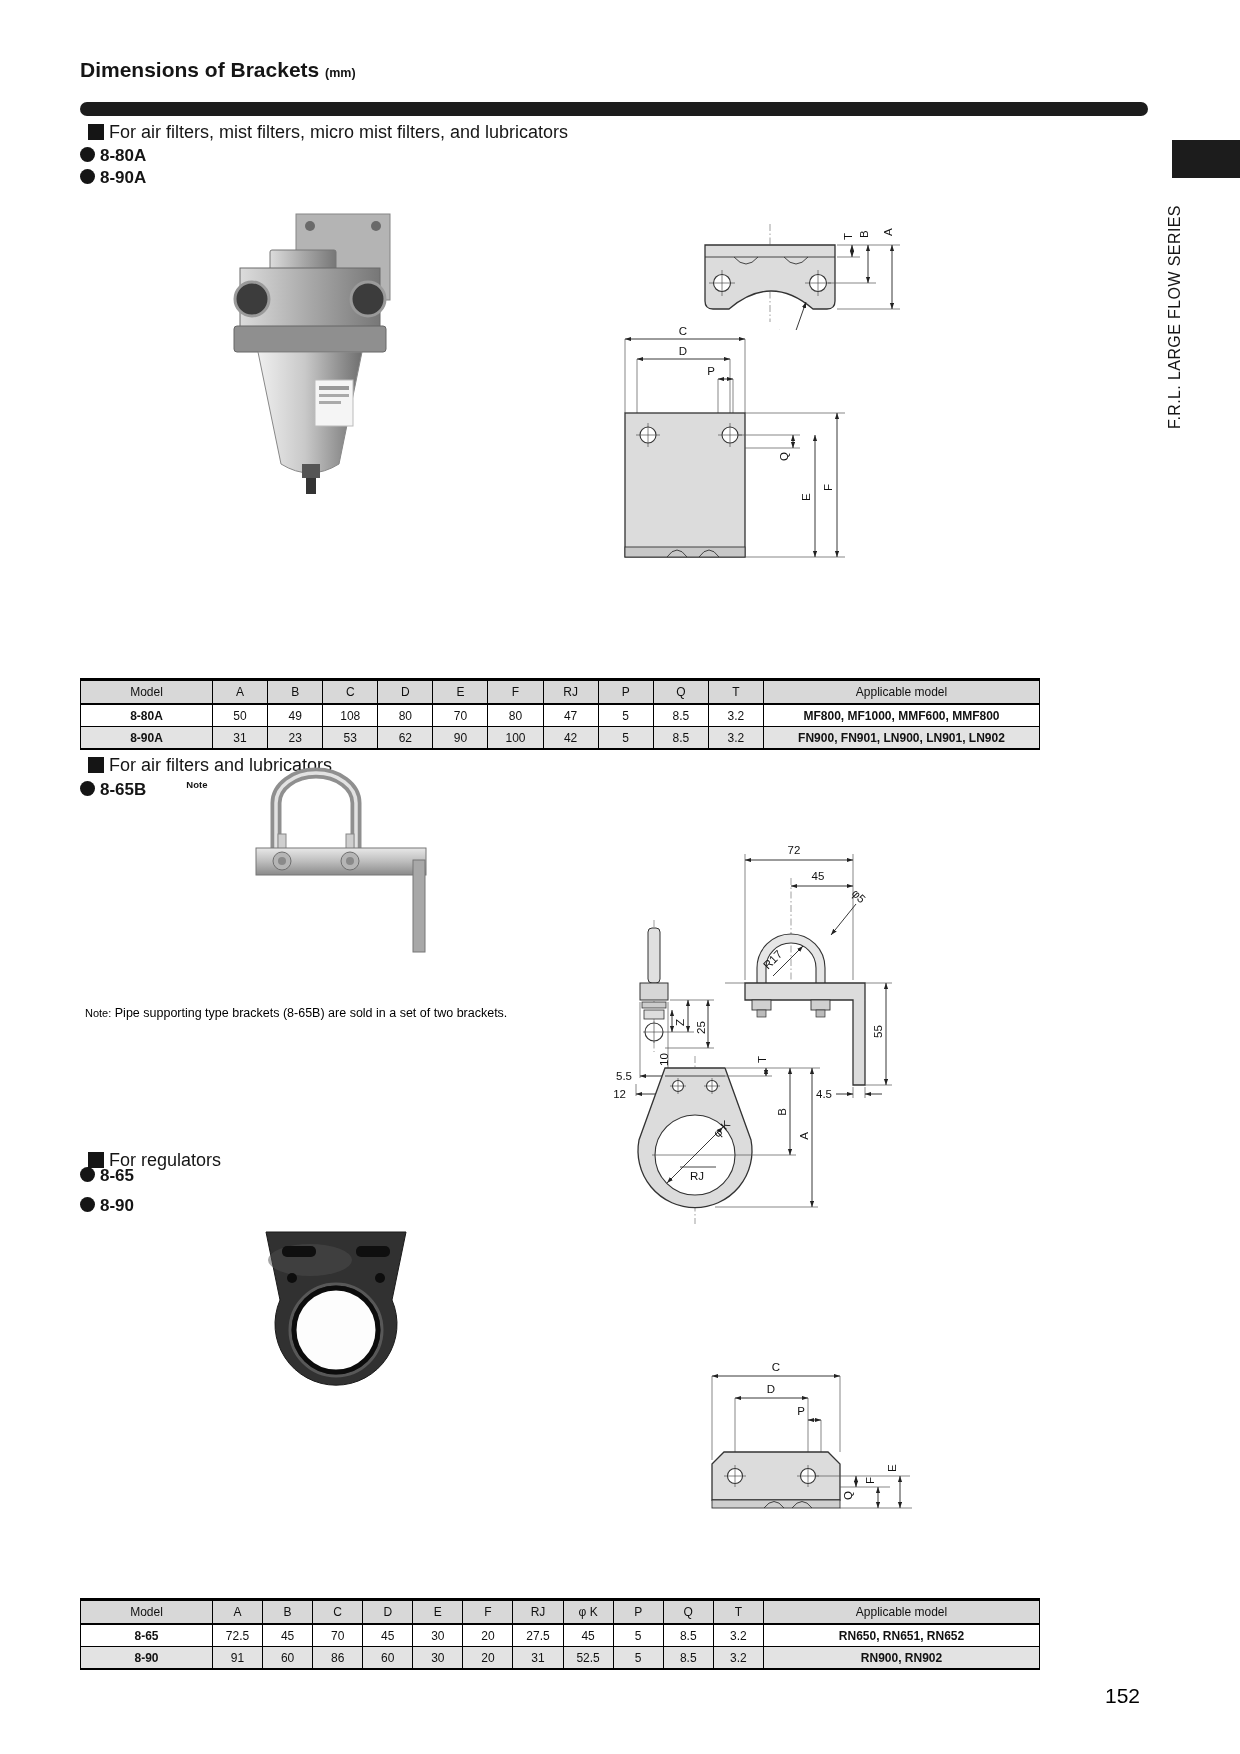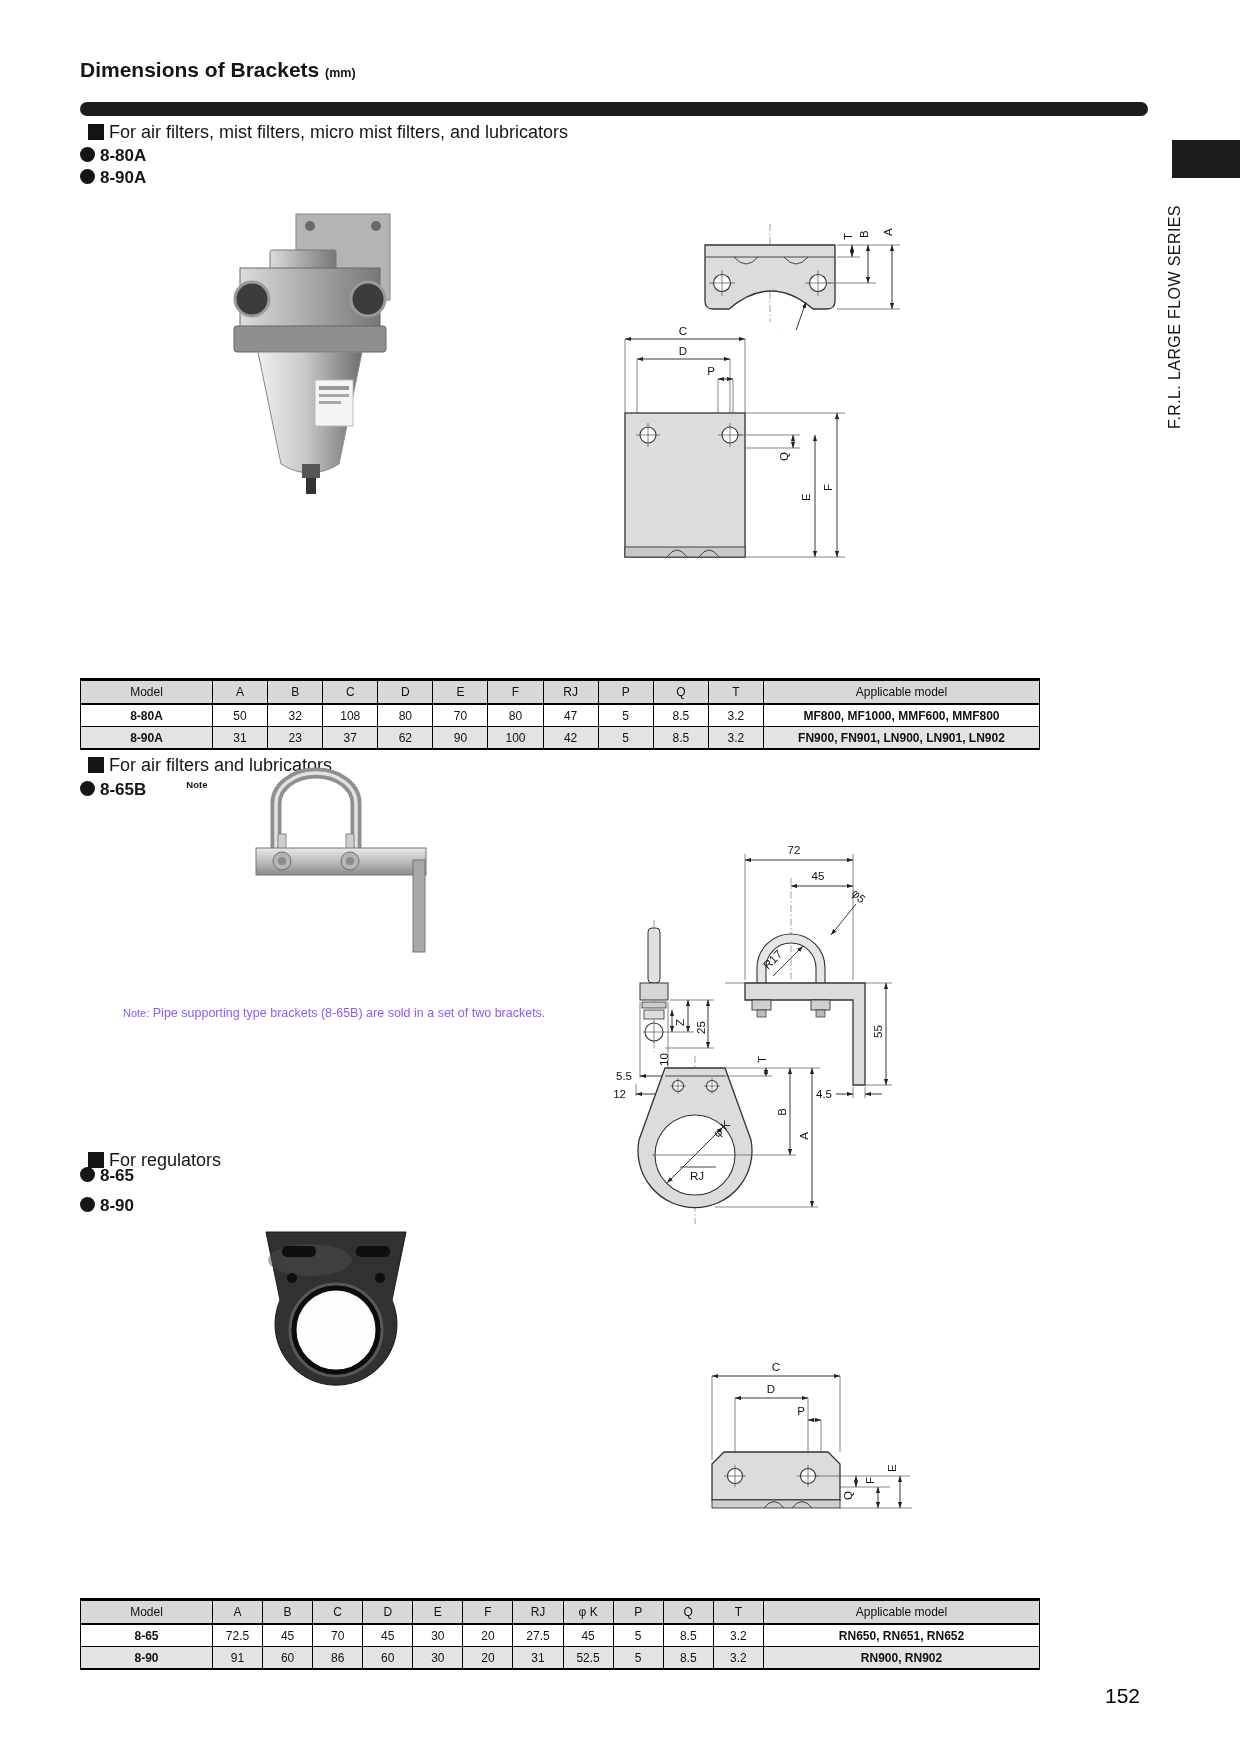--- a/index.html
+++ b/index.html
@@ -10,21 +10,21 @@
   .title small{font-size:12.5px;font-weight:bold;margin-top:48px;}
   .rule{background:#1c1c1c;height:14px;border-radius:7px;}
   .sidetab{background:#1c1c1c;}
   .side-label{writing-mode:vertical-rl;transform:rotate(180deg);font-size:16px;
         color:#151515;letter-spacing:.4px;white-space:nowrap;}
   .sechead{font-size:18px;color:#151515;white-space:nowrap;padding-left:8px;}
   .sq{width:16px;height:16px;background:#151515;display:inline-block;margin-right:5px;vertical-align:-2px;}
   .bullet{width:15px;height:15px;background:#151515;border-radius:50%;display:inline-block;margin-right:5px;vertical-align:-1px;}
   .model-line{font-size:17px;font-weight:bold;color:#151515;white-space:nowrap;}
   .model-line sup{font-size:9.5px;font-weight:bold;padding-left:40px;}
-  .note{font-size:12.5px;color:#8b5cf6;margin-left:38px;}
+  .note{font-size:12.5px;color:#000000;}
   .note .nl{font-size:11px;}
   .pagenum{font-size:21px;color:#000000;}
   table.spec{border-collapse:collapse;table-layout:fixed;width:960px;
         border-top:3px solid #000;border-bottom:2px solid #000;
         border-left:1px solid #000;border-right:1px solid #000;
         font-size:12px;}
   table.spec th{background:#d8d8d8;font-weight:normal;border:1px solid #000;
         border-bottom:2.5px solid #000;padding:4px 8px;text-align:center;}
   table.spec td{border:1px solid #000;padding:3.5px 3px;text-align:center;background:#fff;}
   table.spec tbody tr:nth-child(2) td{background:#e3e3e3;}
@@ -211,36 +211,36 @@
           <th>P</th>
           <th>Q</th>
           <th>T</th>
           <th>Applicable model</th>
         </tr>
       </thead>
       <tbody>
         <tr>
           <td class="model">8-80A</td>
           <td>50</td>
-          <td>32</td>
+          <td>49</td>
           <td>108</td>
           <td>80</td>
           <td>70</td>
           <td>80</td>
           <td>47</td>
           <td>5</td>
           <td>8.5</td>
           <td>3.2</td>
           <td class="app">MF800, MF1000, MMF600, MMF800</td>
         </tr>
         <tr>
           <td class="model">8-90A</td>
           <td>31</td>
           <td>23</td>
-          <td>37</td>
+          <td>53</td>
           <td>62</td>
           <td>90</td>
           <td>100</td>
           <td>42</td>
           <td>5</td>
           <td>8.5</td>
           <td>3.2</td>
           <td class="app">FN900, FN901, LN900, LN901, LN902</td>
         </tr>
       </tbody>

